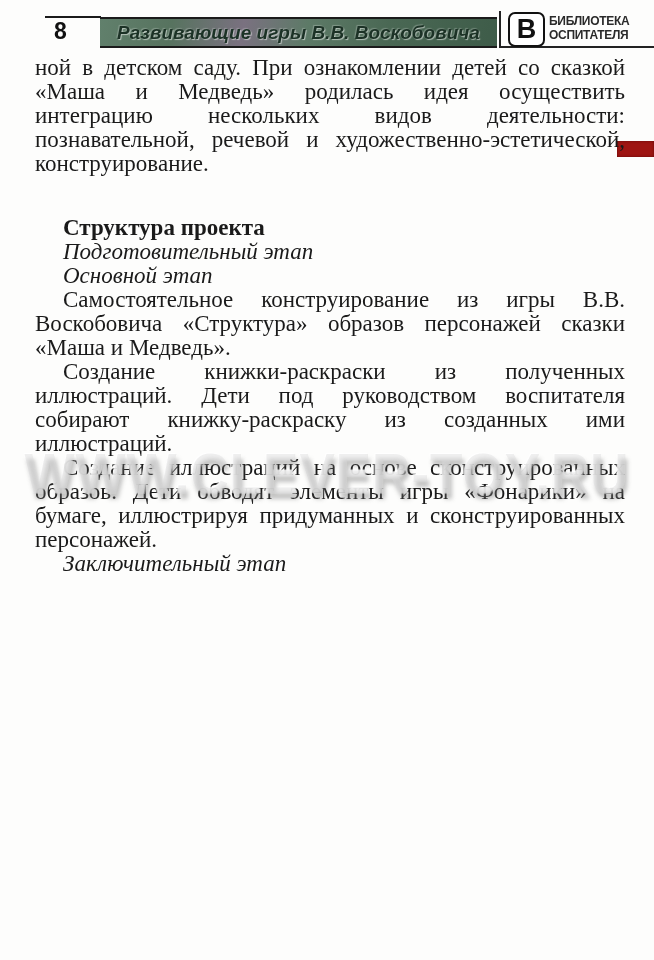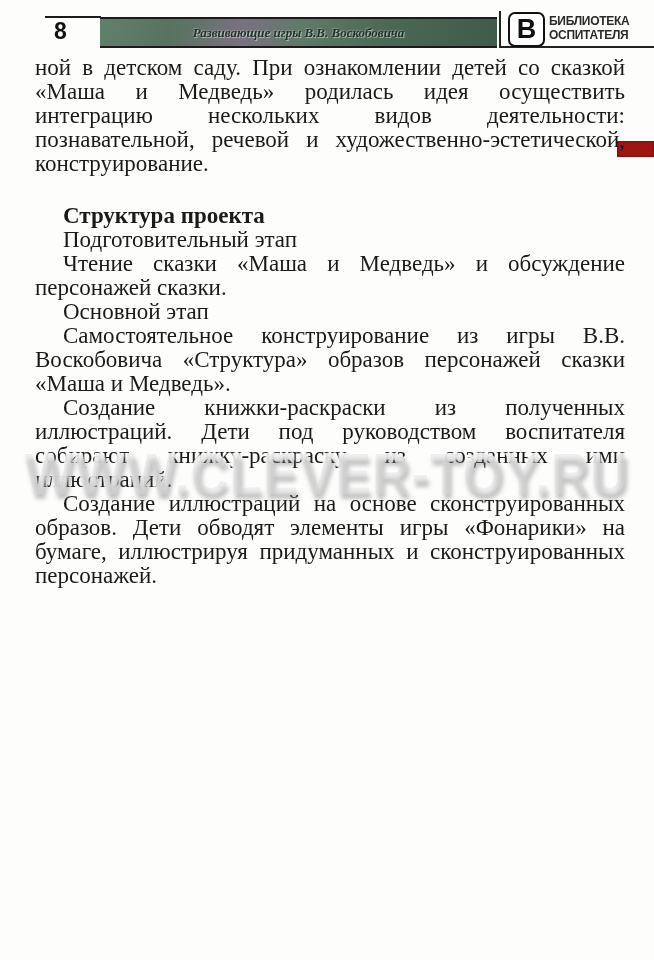--- a/index.html
+++ b/index.html
@@ -23,22 +23,22 @@
   }
   .banner{
     position:absolute;left:100px;top:17px;width:397px;height:27px;
     background:linear-gradient(100deg,
       #61806c 0%, #57735f 18%, #7a7180 36%,
       #5d7a67 52%, #4a6854 72%, #3e5c49 100%);
     border-top:2px solid #1b1b1b;border-bottom:2px solid #1b1b1b;
     display:flex;align-items:center;justify-content:center;
   }
   .banner-title{
-    font-family:Liberation Serif, serif;
-    font-style:italic;font-weight:bold;font-size:13px;
+    font-family:Liberation Sans, sans-serif;
+    font-style:italic;font-weight:bold;font-size:19px;
     color:#1c3226;
     text-shadow:1px 1px 1px rgba(255,255,255,.55), -1px -1px 1px rgba(255,255,255,.25);
     white-space:nowrap;
   }
   .logo-vrule{
     position:absolute;left:499px;top:11px;width:2px;height:36px;background:#222;
   }
   .logo-hrule{
     position:absolute;left:499px;top:46px;width:155px;height:2px;background:#222;
   }
@@ -64,22 +64,22 @@
     background:#9e1512;
     box-shadow:inset 0 0 3px rgba(60,0,0,.6);
   }
   
   .content{
     position:absolute;left:35px;top:56px;width:590px;
     font-size:23px;line-height:24px;text-align:justify;
   }
   .content p{margin:0;text-indent:28px;}
   .content p.noindent{text-indent:0;}
-  .content p.heading{font-weight:bold;margin-top:28px;}
-  .content p.stage{text-align:left;}
+  .content p.heading{font-weight:bold;margin-top:40px;}
+  .content p.stage{font-style:italic;text-align:left;}
   
   .watermark{
     position:absolute;left:0;top:444px;width:654px;
     text-align:center;white-space:nowrap;
     font-family:"Liberation Sans", sans-serif;
     font-weight:bold;font-size:53px;letter-spacing:1px;
     color:rgba(216,216,216,.42);
     text-shadow:2px 4px 4px rgba(125,125,125,.45),
                 -1px -1px 1px rgba(255,255,255,.9);
     transform:scaleY(1.08);
@@ -108,22 +108,22 @@
 </div>
 
 <div class="red-marker"></div>
 
 <div class="content">
   <p class="noindent">ной в детском саду. При ознакомлении детей со сказкой «Маша и Медведь» родилась идея осуществить интеграцию нескольких видов деятельности: познавательной, речевой и художественно-эстетической, конструирование.</p>
 
   <p class="heading">Структура проекта</p>
 
   <p class="stage">Подготовительный этап</p>
-  <p>Чтение сказки «Маша и Медведь» и обсуждение персонажей сказки.</p>
 
   <p class="stage">Основной этап</p>
   <p>Самостоятельное конструирование из игры В.В. Воскобовича «Структура» образов персонажей сказки «Маша и Медведь».</p>
   <p>Создание книжки-раскраски из полученных иллюстраций. Дети под руководством воспитателя собирают книжку-раскраску из созданных ими иллюстраций.</p>
   <p>Создание иллюстраций на основе сконструированных образов. Дети обводят элементы игры «Фонарики» на бумаге, иллюстрируя придуманных и сконструированных персонажей.</p>
 
+  <p class="stage">Заключительный этап</p>
 </div>
 
 <div class="watermark">WWW.CLEVER-TOY.RU</div>
 
 </body></html>

